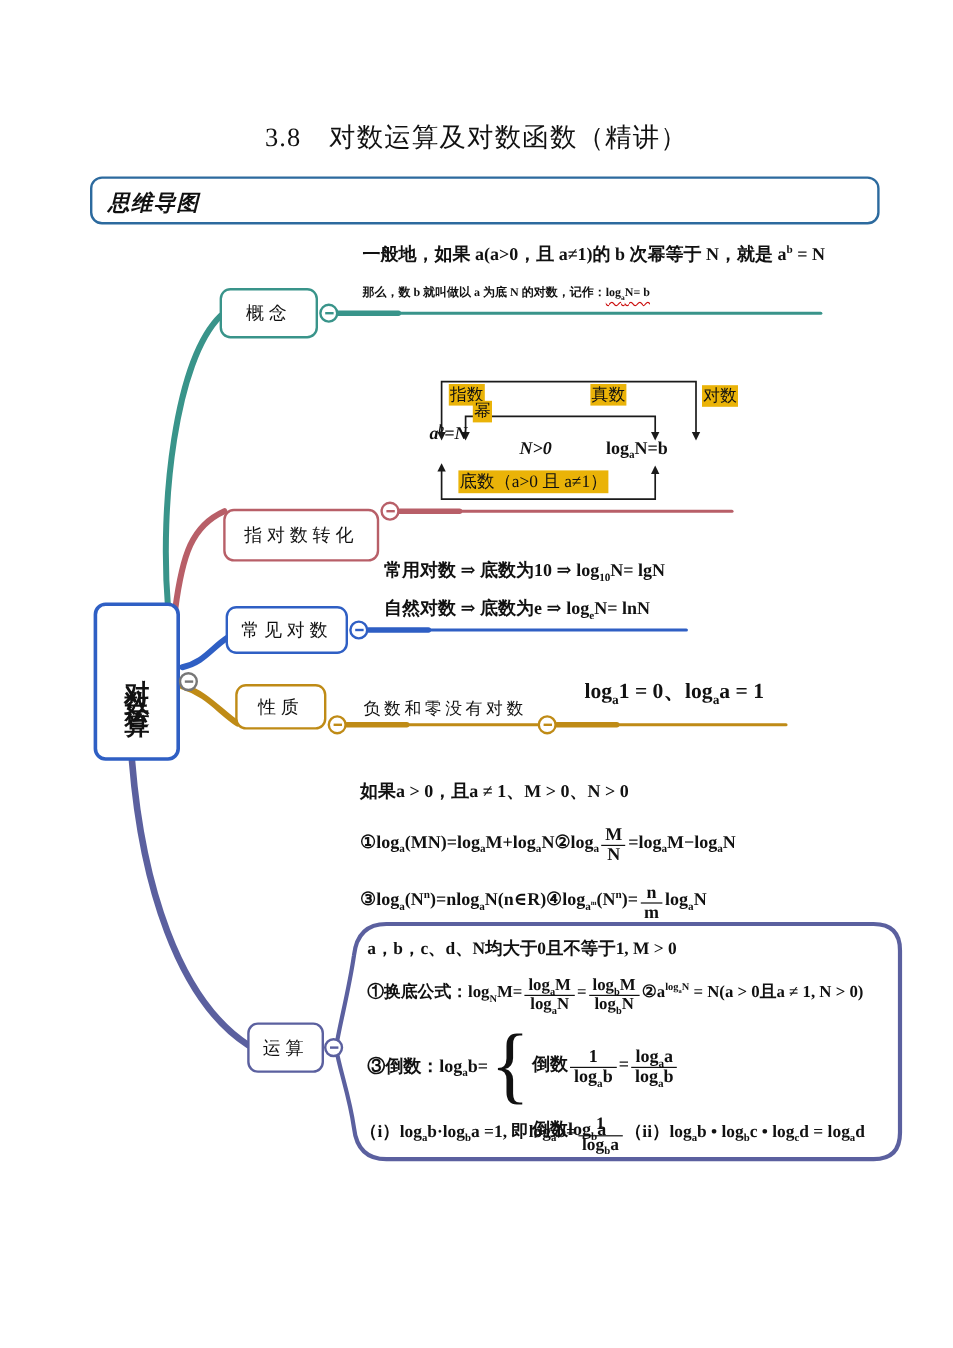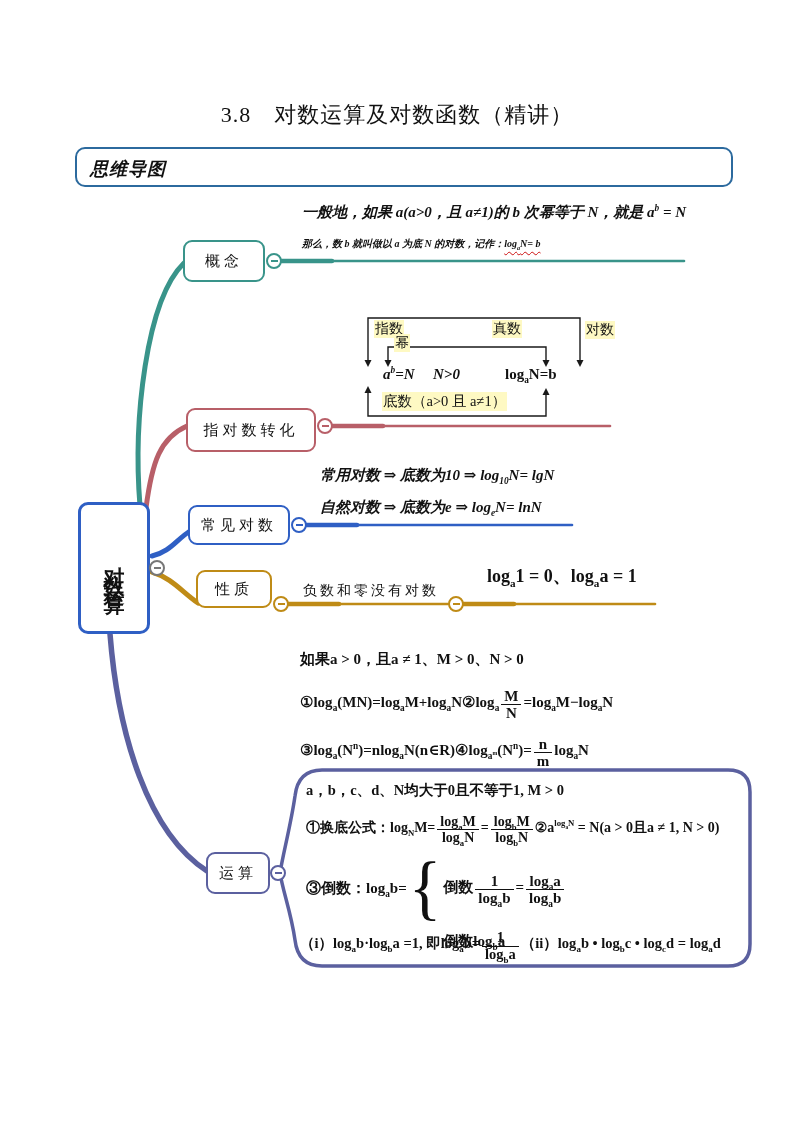--- a/index.html
+++ b/index.html
@@ -12,27 +12,27 @@
   svg.layer{position:absolute;left:0;top:0;pointer-events:none;}
   .node{position:absolute;background:#fff;border-radius:9px;display:flex;align-items:center;justify-content:center;
         font-size:15px;letter-spacing:4px;font-weight:500;box-sizing:border-box;}
   .root-node{border:3.5px solid #2f5fc4;writing-mode:vertical-rl;text-orientation:upright;
         font-size:21px;letter-spacing:9px;font-weight:600;border-radius:10px;}
   .toggle{position:absolute;width:16px;height:16px;box-sizing:border-box;background:#fff;
         border:2px solid var(--c,#777);border-radius:50%;}
   .toggle::after{content:"";position:absolute;left:2.5px;right:2.5px;top:50%;margin-top:-1px;
         border-top:2px solid var(--c,#777);}
   .math{white-space:nowrap;font-weight:700;font-size:15px;}
-  .cjk{font-weight:600;font-style:italic;}
+  .cjk{font-weight:600;}
   sub,sup{font-size:62%;line-height:0;}
   .frac{display:inline-block;vertical-align:-0.72em;text-align:center;margin:0 2px;line-height:1.08;}
   .frac .num{display:block;border-bottom:1.4px solid #111;padding:0 3px;}
   .frac .den{display:block;padding:0 3px;}
   .wavy{text-decoration:underline wavy #cc1111 1px;text-underline-offset:4px;}
-  .dlabel{position:absolute;font-size:14px;white-space:nowrap;background:#fef9c3;padding:0 1px;}
+  .dlabel{position:absolute;font-size:14px;white-space:nowrap;background:#eab308;padding:0 1px;}
   .dmath{position:absolute;font-size:15px;font-weight:600;white-space:nowrap;font-style:italic;}
   .case-row{display:flex;align-items:center;}
   .brace{font-size:68px;font-weight:400;line-height:0.9;transform:scaleY(1.05);margin:0 2px;}
   .cases{display:flex;flex-direction:column;gap:26px;margin-top:48px;}
 </style>
 </head>
 <body>
 
 <div id="page">
 
@@ -85,30 +85,30 @@
 
   <div class="node" style="left:183px;top:240px;width:82px;height:42px;border:2.5px solid #39948a;">
     <span>概念</span>
   </div>
   <div class="toggle" style="--c:#39948a;left:266px;top:253px;"></div>
   <div class="abs math cjk" style="left:302px;top:203px;font-size:15px;">一般地，如果 a(a&gt;0，且 a≠1)的 b 次幂等于 N，就是 a<sup>b</sup> = N</div>
   <div class="abs math cjk" style="left:302px;top:237px;font-size:10px;">
     <span>那么，数 b 就叫做以 a 为底 N 的对数，记作：</span><span class="wavy">log<sub>a</sub>N= b</span>
   </div>
 
-  <div class="node" style="left:186px;top:408px;width:130px;height:44px;border:2.5px solid #b85f68;">
+  <div class="node" style="left:186px;top:424px;width:130px;height:44px;border:2.5px solid #b85f68;">
     <span>指对数转化</span>
   </div>
   <div class="toggle" style="--c:#b85f68;left:317px;top:418px;"></div>
 
   <div class="dlabel" style="left:374px;top:320px;">指数</div>
   <div class="dlabel" style="left:492px;top:320px;">真数</div>
   <div class="dlabel" style="left:585px;top:321px;">对数</div>
   <div class="dlabel" style="left:394px;top:334px;">幂</div>
-  <div class="dmath" style="left:358px;top:366px;margin-left:25px;">a<sup>b</sup>=N</div>
+  <div class="dmath" style="left:358px;top:354px;">a<sup>b</sup>=N</div>
   <div class="dmath" style="left:433px;top:366px;">N&gt;0</div>
   <div class="dmath" style="left:505px;top:366px;font-style:normal;">log<sub>a</sub>N=b</div>
   <div class="dlabel" style="left:382px;top:392px;font-size:14.5px;">底数（a&gt;0 且 a≠1）</div>
 
   <div class="node" style="left:188px;top:505px;width:102px;height:40px;border:2.5px solid #2f5fc4;">
     <span>常见对数</span>
   </div>
   <div class="toggle" style="--c:#2f5fc4;left:291px;top:517px;"></div>
   <div class="abs math cjk" style="left:320px;top:466px;font-size:15px;">常用对数 ⇒ 底数为10 ⇒ log<sub>10</sub>N= lgN</div>
   <div class="abs math cjk" style="left:320px;top:498px;font-size:15px;">自然对数 ⇒ 底数为e ⇒ log<sub>e</sub>N= lnN</div>

